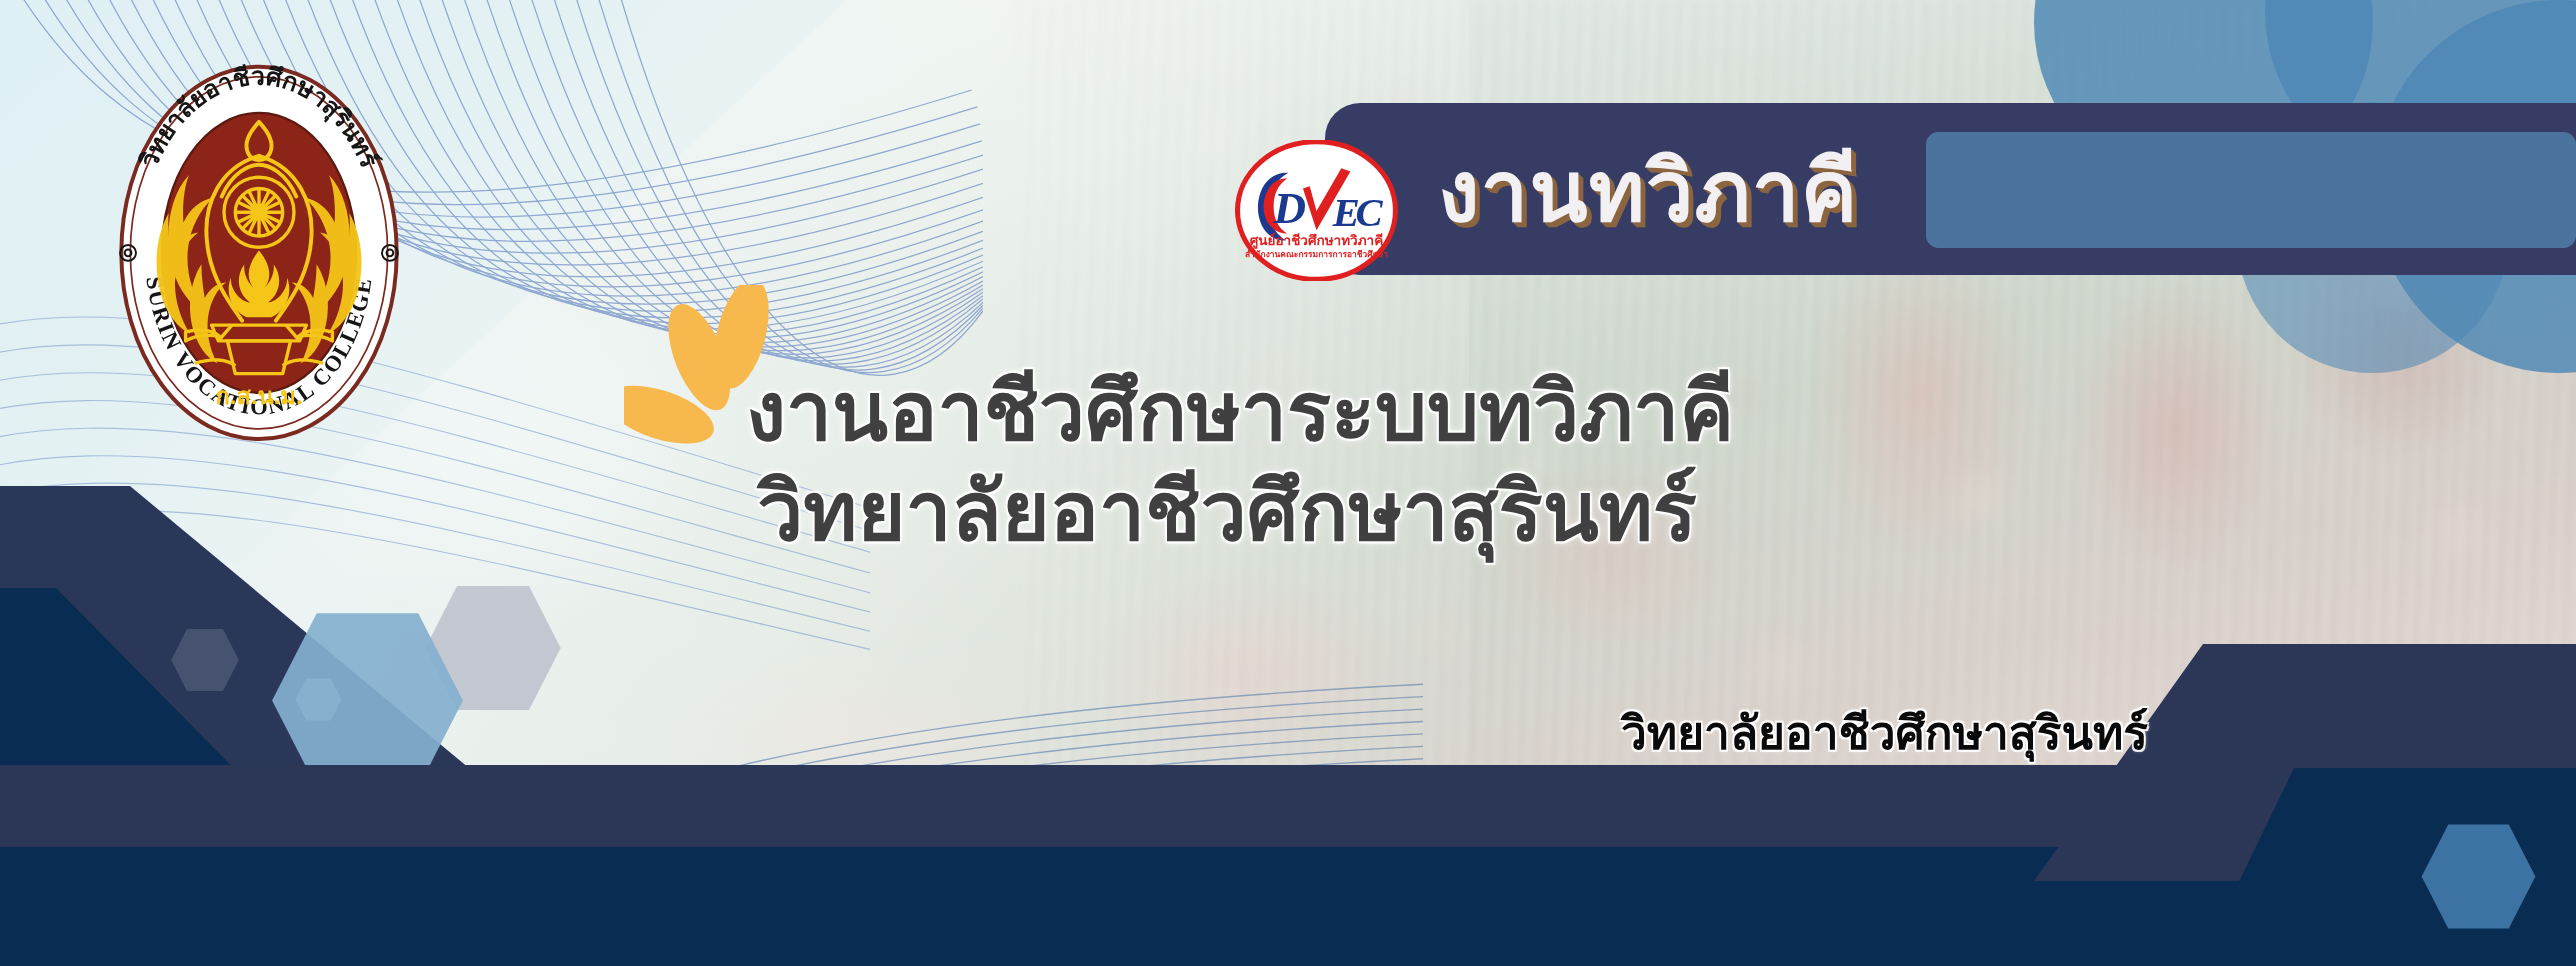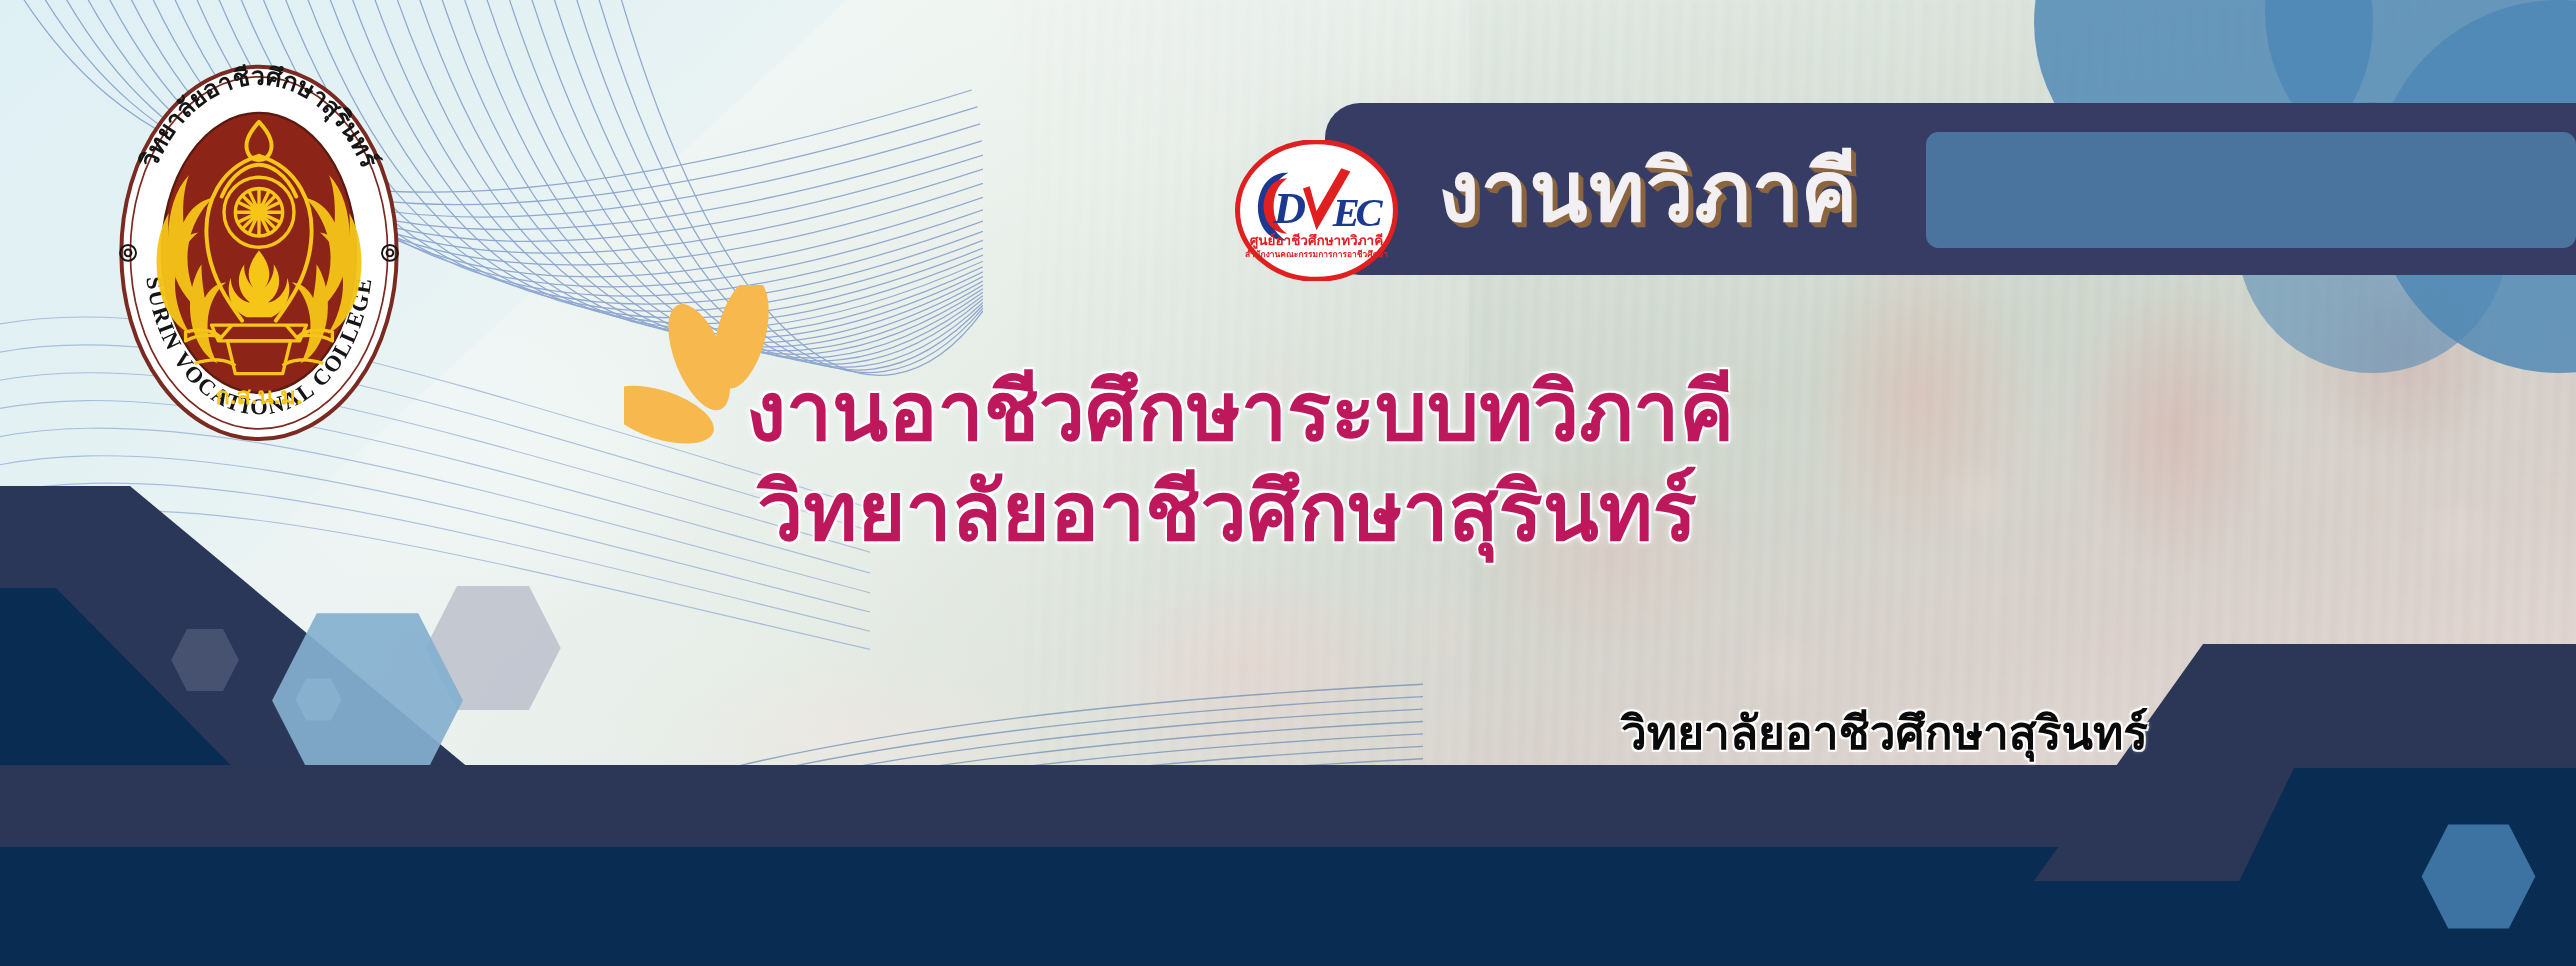--- a/index.html
+++ b/index.html
@@ -116,21 +116,21 @@
   }
 
   
   #dvec{left:1234px;top:140px;width:165px;height:141px;}
 
   
   #headline{
     left:746px;top:362px;width:1695px;
   }
   .hl-line{
-    font-size:82px;font-weight:700;color:#be185d;
+    font-size:82px;font-weight:700;color:#404040;
     line-height:1.22;white-space:nowrap;
     text-shadow:
       0 0 8px rgba(255,255,255,.95),
       0 0 4.5px rgba(255,255,255,.95),
       1.7px 1.7px 0 rgba(255,255,255,.9),
       -1.7px -1.7px 0 rgba(255,255,255,.9),
       1.7px -1.7px 0 rgba(255,255,255,.9),
       -1.7px 1.7px 0 rgba(255,255,255,.9);
   }
   #hl2{margin-left:11.3px;}

